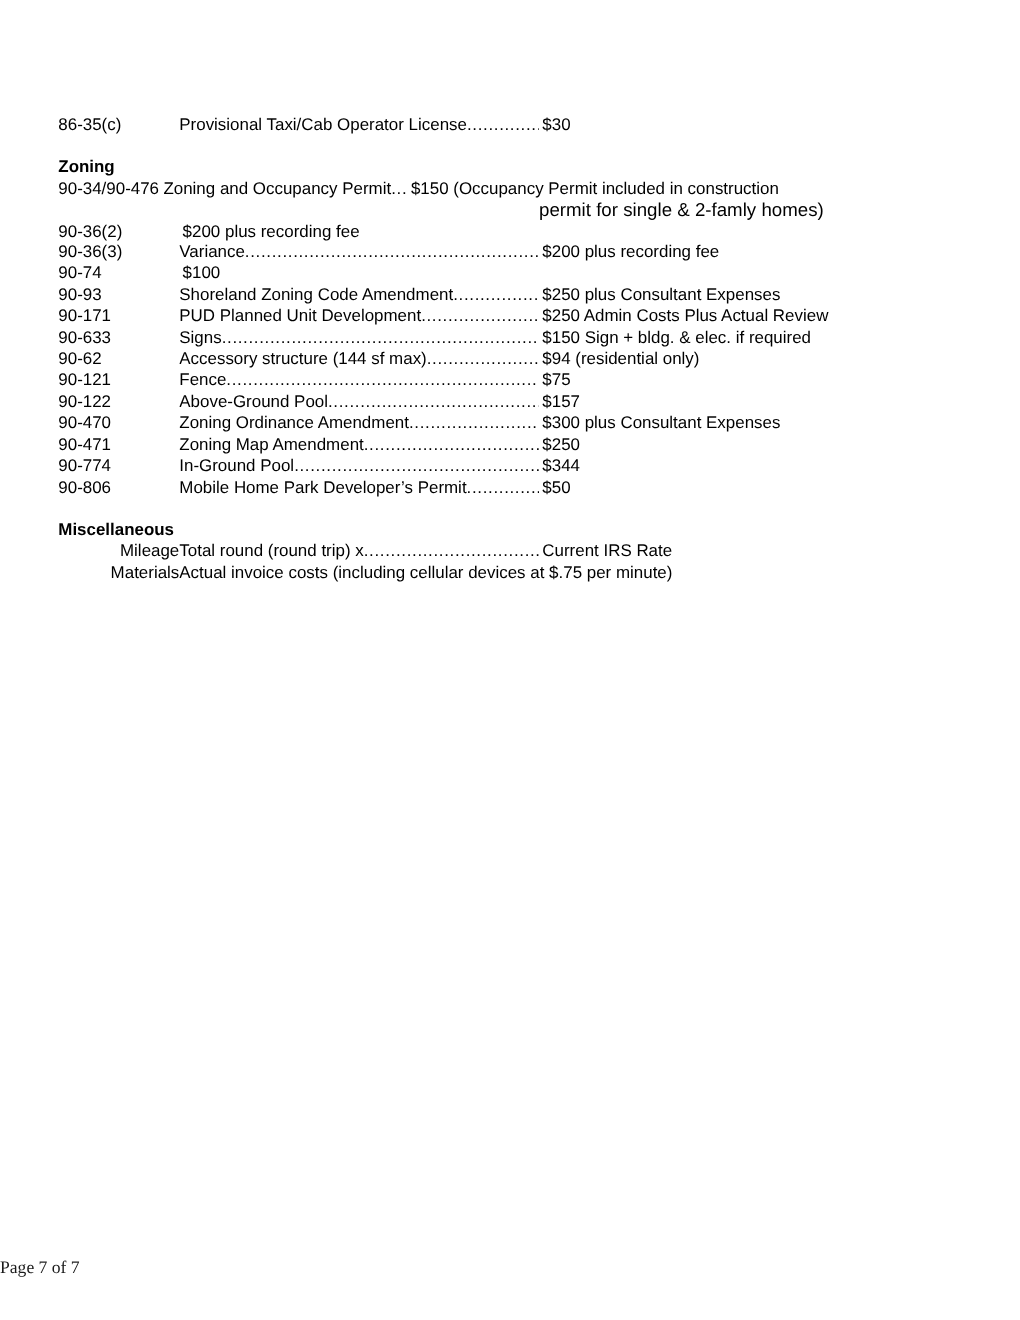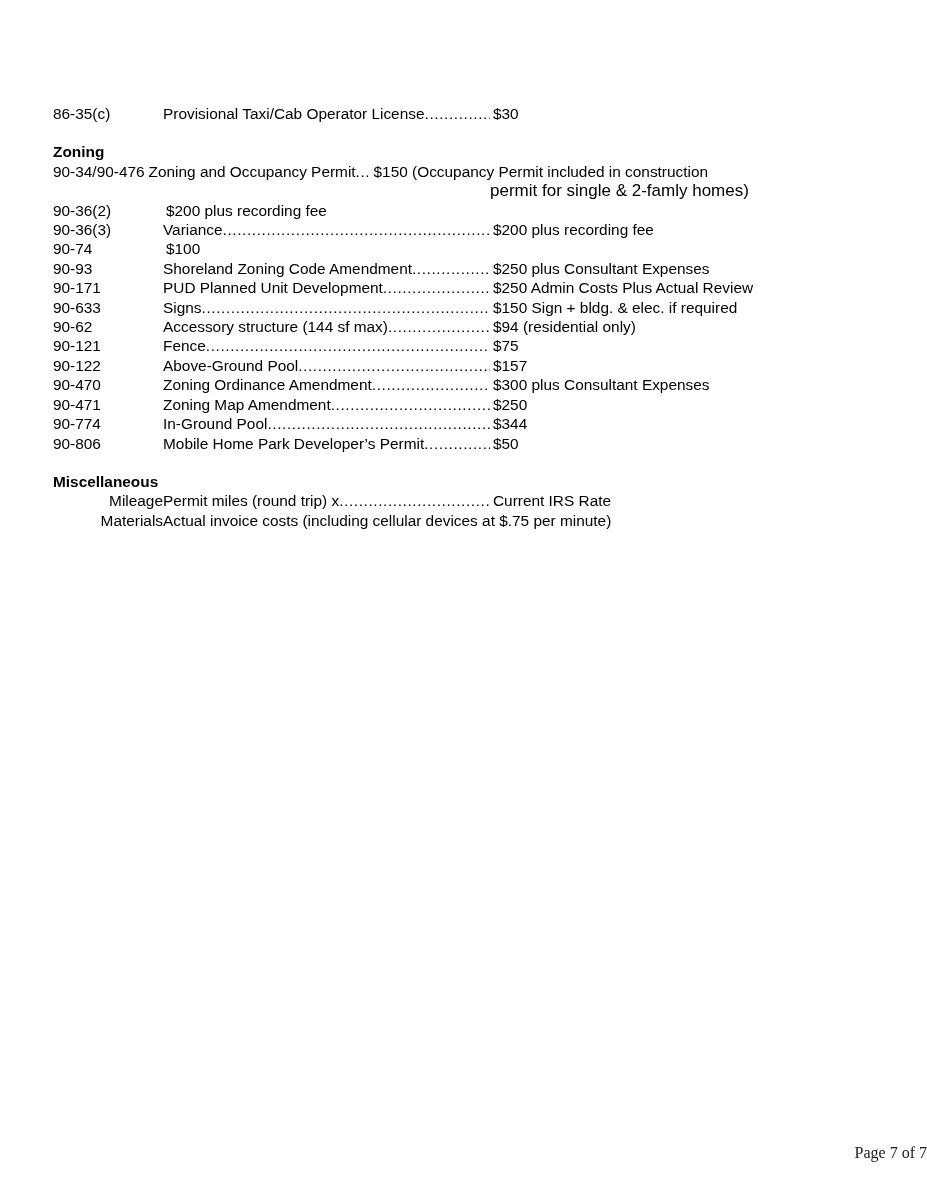--- a/index.html
+++ b/index.html
@@ -106,21 +106,21 @@
   .misc-row .desc.plain {
     width: auto;
     display: block;
   }
 
   .footer {
     position: absolute;
     left: 0;
     top: 1144px;
     width: 927px;
-    text-align: right;
+    text-align: left;
     font-family: "Liberation Serif", serif;
     font-size: 16px;
     color: #1a1a1a;
   }
 </style>
 </head>
 <body>
 
 <div class="page">
 
@@ -256,21 +256,21 @@
         <span class="leader"></span>
       </span>
       <span class="price">$50</span>
     </div>
 
     <div class="section-head">Miscellaneous</div>
 
     <div class="misc-row">
       <span class="code">Mileage</span>
       <span class="desc">
-        <span class="label">Permit miles (round trip) x </span>
+        <span class="label">Total round (round trip) x </span>
         <span class="leader"></span>
       </span>
       <span class="price">Current IRS Rate</span>
     </div>
 
     <div class="misc-row">
       <span class="code">Materials</span>
       <span class="desc plain">
         <span class="label">Actual invoice costs (including cellular devices at $.75 per minute)</span>
       </span>

